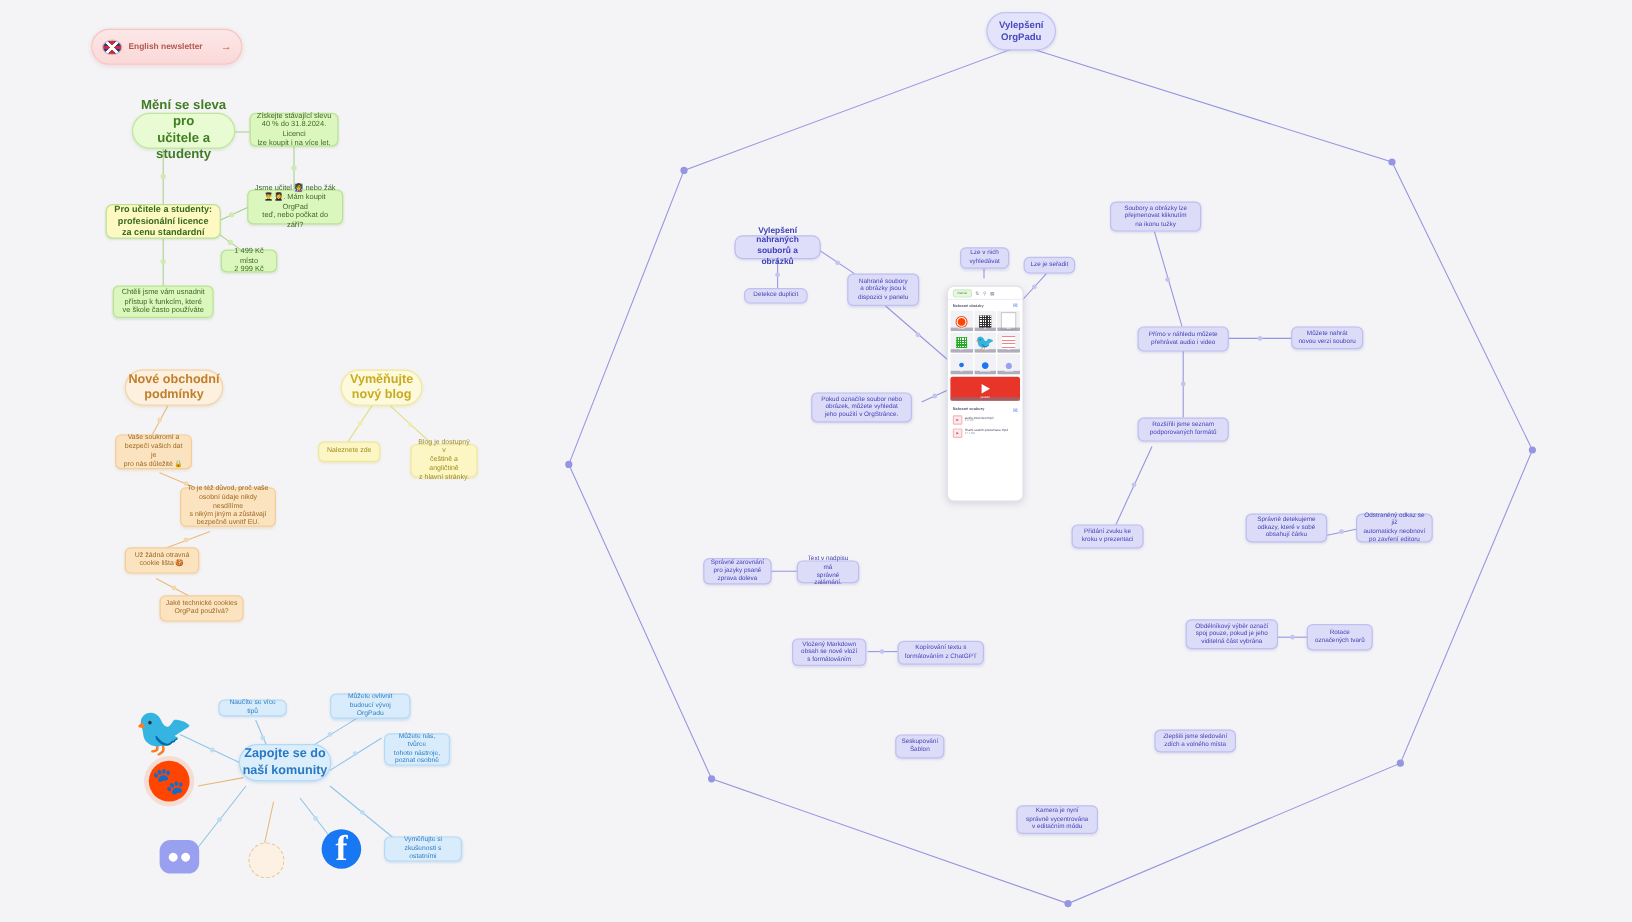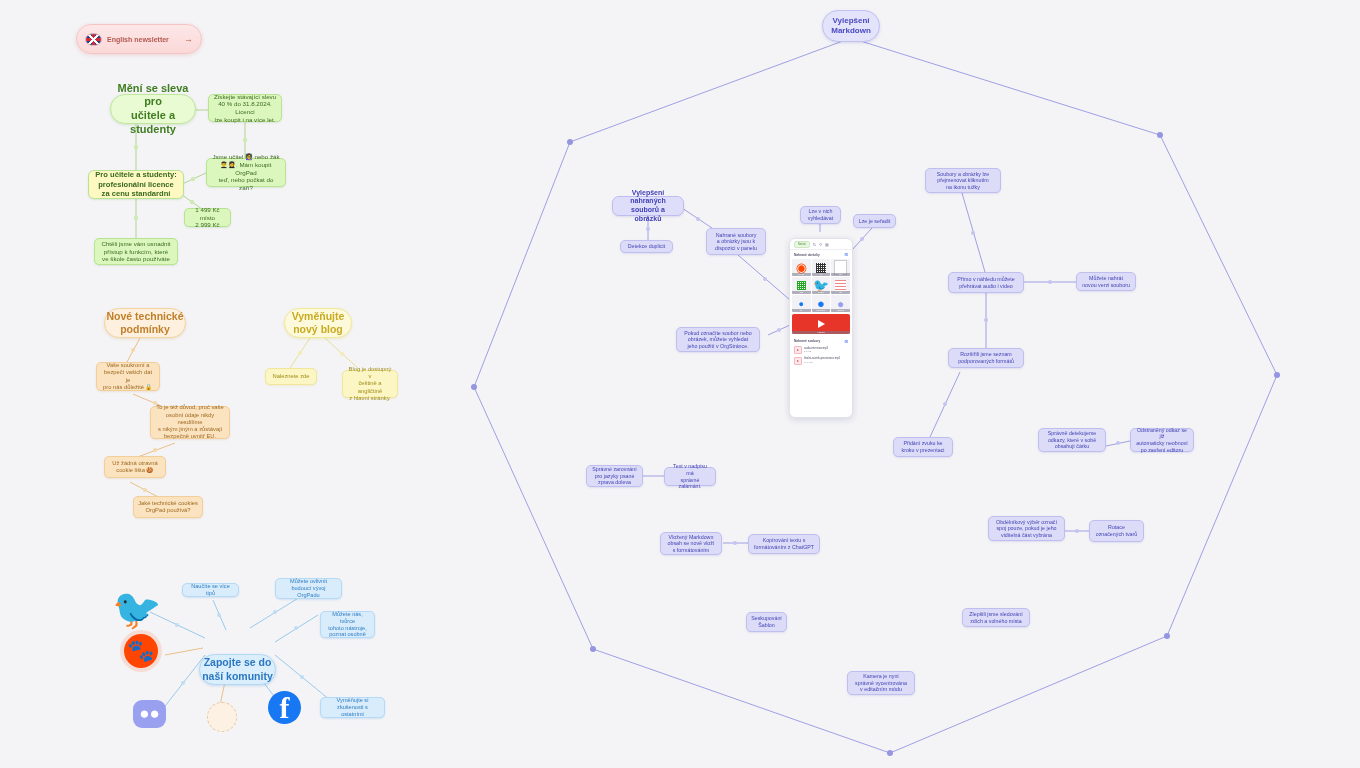--- a/index.html
+++ b/index.html
@@ -411,21 +411,21 @@
 profesionální licence
 za cenu standardní</div>
 
   <div class="node g-leaf" style="left:184px;top:208px;width:47px;height:19px;">1 499 Kč místo
 2 999 Kč</div>
 
   <div class="node g-leaf" style="left:94px;top:238px;width:84px;height:27px;">Chtěli jsme vám usnadnit
 přístup k funkcím, které
 ve škole často používáte</div>
 
-  <div class="node o-root" style="left:104px;top:308px;width:82px;height:30px;">Nové technické
+  <div class="node o-root" style="left:104px;top:308px;width:82px;height:30px;">Nové obchodní
 podmínky</div>
 
   <div class="node o-leaf" style="left:96px;top:362px;width:64px;height:29px;">Vaše soukromí a
 bezpečí vašich dat je
 pro nás důležité 🔒</div>
 
   <div class="node o-leaf" style="left:150px;top:406px;width:80px;height:33px;">To je též důvod, proč vaše
 osobní údaje nikdy nesdílíme
 s nikým jiným a zůstávají
 bezpečně uvnitř EU.</div>
@@ -444,38 +444,38 @@
   <div class="node y-leaf" style="left:342px;top:370px;width:56px;height:28px;">Blog je dostupný v
 češtině a angličtině
 z hlavní stránky.</div>
 
   <div class="social ic-twitter" style="left:113px;top:585px;width:48px;height:48px;">🐦</div>
   <div class="social ic-reddit" style="left:124px;top:634px;width:34px;height:34px;">🐾</div>
   <div class="social ic-discord" style="left:133px;top:700px;width:33px;height:28px;border-radius:9px;">●●</div>
   <div class="social ic-facebook" style="left:268px;top:691px;width:33px;height:33px;">f</div>
   <div class="social ic-misc" style="left:207px;top:702px;width:28px;height:28px;"></div>
 
-  <div class="node c-root" style="left:199px;top:654px;width:77px;height:31px;">Zapojte se do
+  <div class="node c-root" style="left:199px;top:620px;width:77px;height:31px;">Zapojte se do
 naší komunity</div>
 
   <div class="node c-leaf" style="left:182px;top:583px;width:57px;height:14px;">Naučíte se více tipů</div>
 
   <div class="node c-leaf" style="left:275px;top:578px;width:67px;height:21px;">Můžete ovlivnit
 budoucí vývoj OrgPadu</div>
 
   <div class="node c-leaf" style="left:320px;top:611px;width:55px;height:27px;">Můžete nás, tvůrce
 tohoto nástroje,
 poznat osobně</div>
 
   <div class="node c-leaf" style="left:320px;top:697px;width:65px;height:21px;">Vyměňujte si
 zkušenosti s ostatními</div>
 
   <div class="node b-root" style="left:822px;top:10px;width:58px;height:32px;flex-direction:column;gap:1px;">
     <span style="font-size:8px;">Vylepšení
-Markdown</span>
+OrgPadu</span>
   </div>
 
   <div class="node b-sub" style="left:612px;top:196px;width:72px;height:20px;">Vylepšení nahraných
 souborů a obrázků</div>
 
   <div class="node b-leaf" style="left:620px;top:240px;width:53px;height:13px;">Detekce duplicit</div>
 
   <div class="node b-leaf" style="left:706px;top:228px;width:60px;height:27px;">Nahrané soubory
 a obrázky jsou k
 dispozici v panelu</div>

